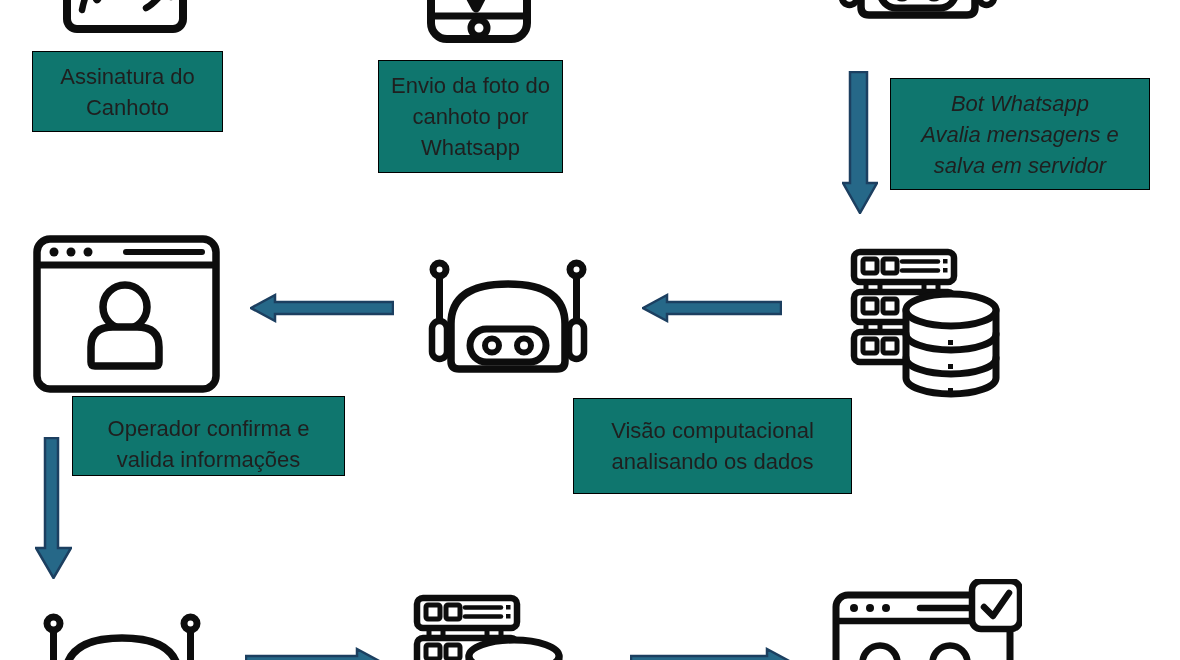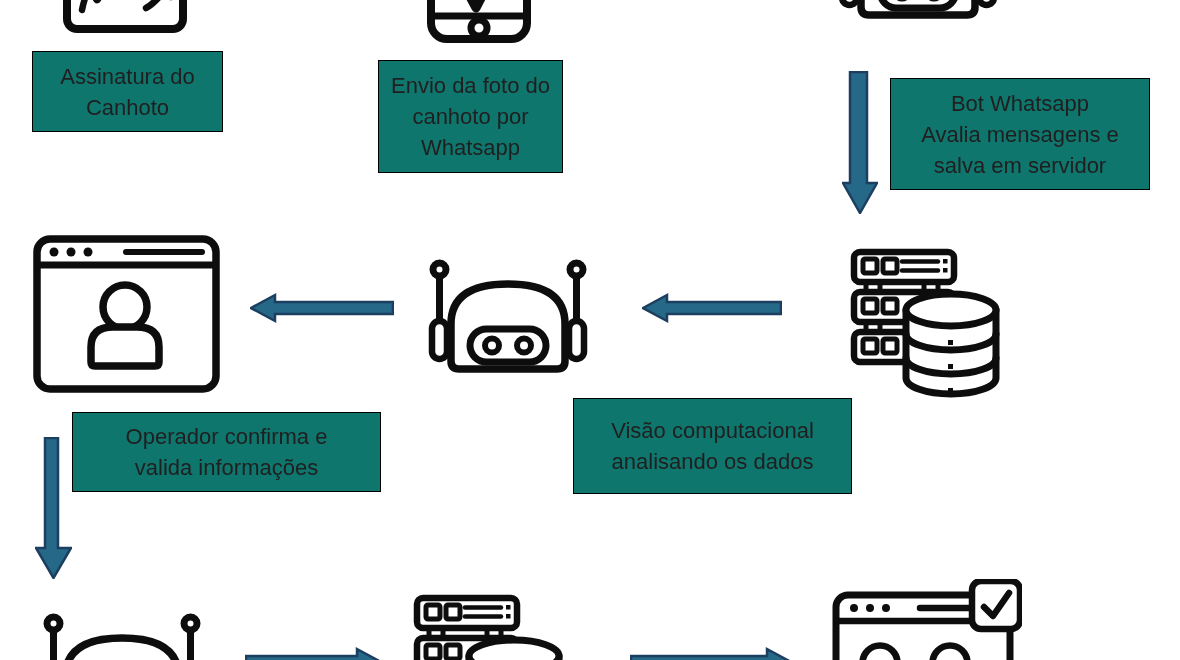--- a/index.html
+++ b/index.html
@@ -65,21 +65,21 @@
       <rect class="icw" x="42" y="71" width="76" height="33" rx="16.5" stroke-width="7"></rect>
       <circle class="icw" cx="64" cy="87.5" r="7" stroke-width="6"></circle>
       <circle class="icw" cx="96" cy="87.5" r="7" stroke-width="6"></circle>
     </svg>
   </div>
 
   <svg class="abs block-arrow" style="left:842px;top:71px;" width="36" height="143" viewBox="0 0 36 143">
     <polygon points="8,1 25,1 25,112 35,112 18,142 1,112 8,112" fill="#266888"></polygon>
   </svg>
 
-  <div class="label-box" style="left:890px;top:78px;width:260px;height:112px;">
+  <div class="label-box" style="left:890px;top:78px;width:260px;height:112px;font-style:italic;">
     <span>Bot Whatsapp
 Avalia mensagens e
 salva em servidor</span>
   </div>
 
   <div class="abs" style="left:33px;top:235px;width:187px;height:158px;">
     <svg class="icon-svg" width="187" height="158" viewBox="0 0 187 158">
       <rect class="icw" x="4" y="4" width="179" height="150" rx="13" stroke-width="7.5"></rect>
       <line class="ic" x1="5" y1="30" x2="182" y2="30" stroke-width="7"></line>
       <circle class="icf" cx="21" cy="17" r="4.5"></circle>
@@ -141,21 +141,21 @@
       <rect class="icf" x="98" y="116" width="5" height="5"></rect>
       <rect class="icf" x="98" y="140" width="5" height="5"></rect>
     </svg>
   </div>
 
   <div class="label-box" style="left:573px;top:398px;width:279px;height:96px;">
     <span>Visão computacional
 analisando os dados</span>
   </div>
 
-  <div class="label-box" style="left:72px;top:412px;width:309px;height:80px;">
+  <div class="label-box" style="left:72px;top:396px;width:273px;height:80px;align-items:flex-end;">
     <span>Operador confirma e
 valida informações</span>
   </div>
 
   <svg class="abs block-arrow" style="left:35px;top:437px;" width="37" height="142" viewBox="0 0 37 142">
     <polygon points="10,1 23,1 23,111 36,111 18.5,141 1,111 10,111" fill="#266888"></polygon>
   </svg>
 
   <div class="abs" style="left:42px;top:612px;width:160px;height:115px;">
     <svg class="icon-svg" width="160" height="115" viewBox="0 0 160 115">

